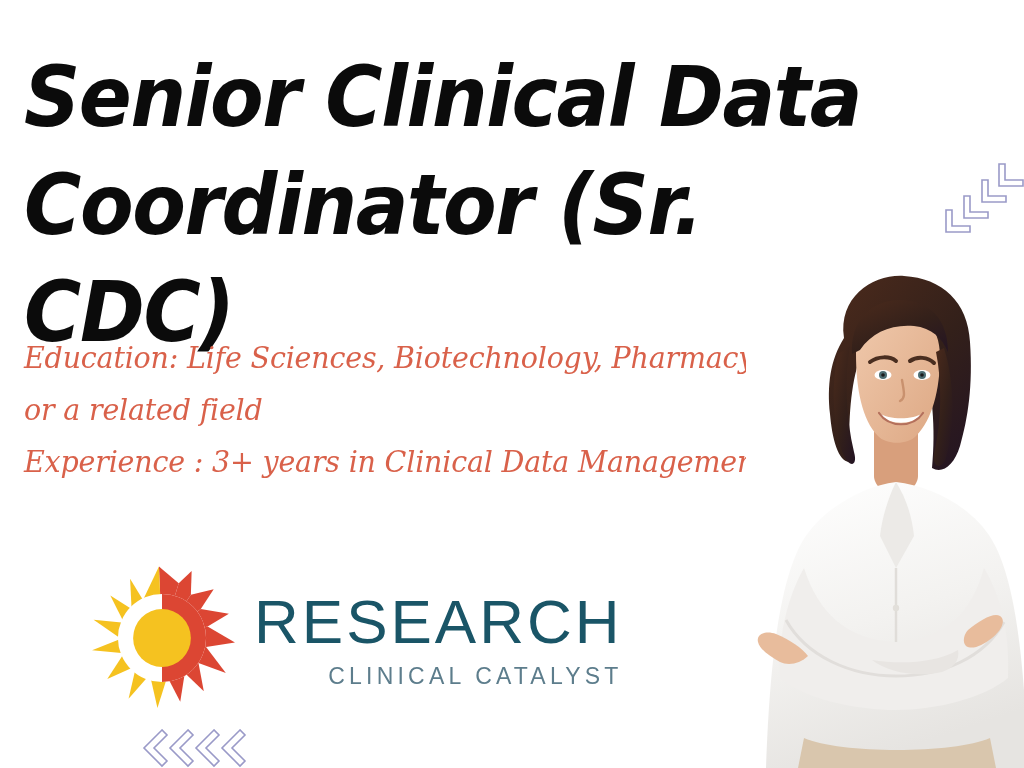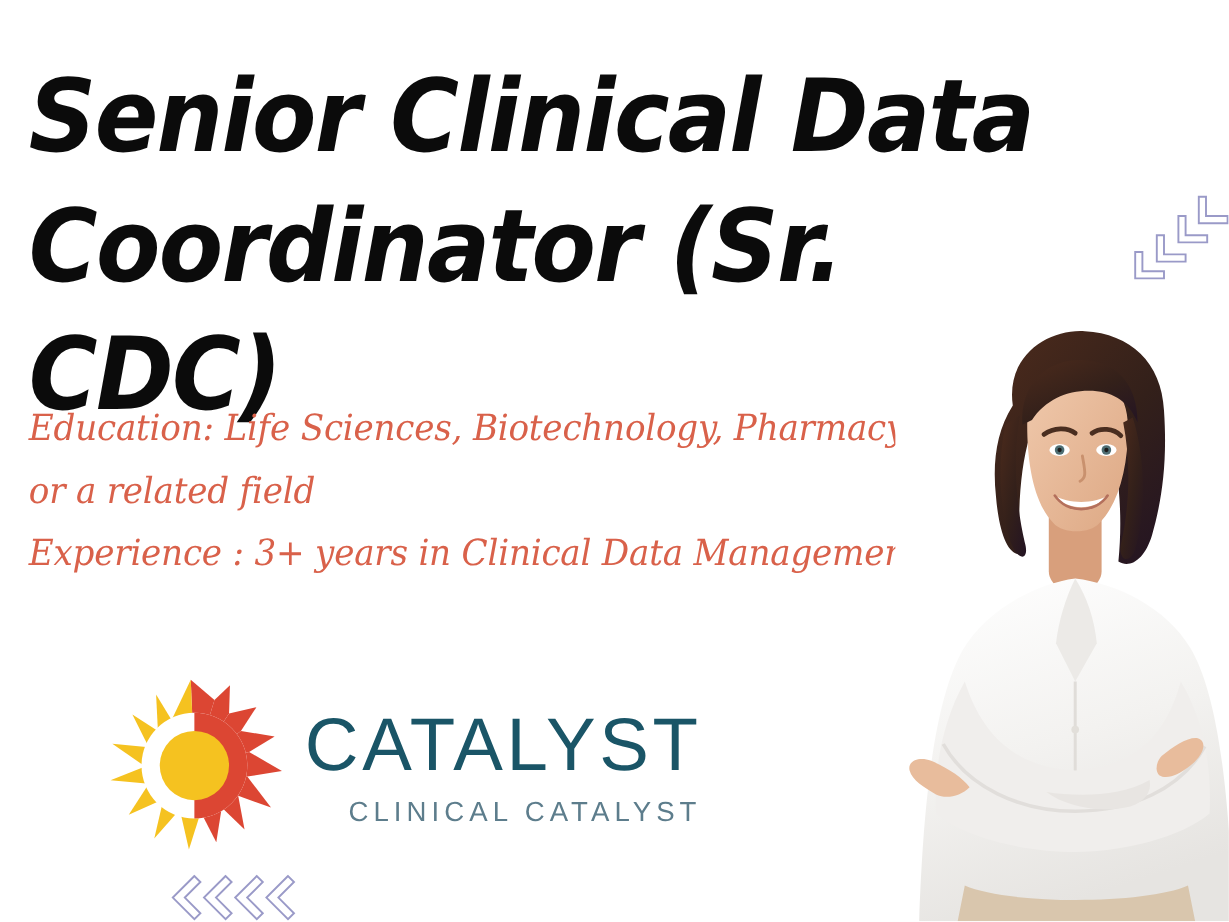--- a/index.html
+++ b/index.html
@@ -174,21 +174,21 @@
       </g>
 
       <path d="M100,100 m0,-58 a58,58 0 1,0 0,116 a58,58 0 1,0 0,-116 Z" fill="#ffffff"></path>
 
       <path d="M100,42 A58,58 0 0,1 100,158 L100,100 Z" fill="#dc4633"></path>
 
       <circle cx="100" cy="100" r="38" fill="#f5c220"></circle>
     </svg>
 
     <div class="logo-words">
-      <div class="logo-main">CATALYST</div>
+      <div class="logo-main">RESEARCH</div>
       <div class="logo-sub">CLINICAL CATALYST</div>
     </div>
   </div>
 
   <div class="deco-chevrons">
     <svg width="120" height="44" viewBox="0 0 120 44">
       <g fill="none" stroke="#9a9ac8" stroke-width="1.6" stroke-linejoin="miter">
         <path d="M22,4 L4,22 L22,40 L27,35 L14,22 L27,9 Z"></path>
         <path d="M48,4 L30,22 L48,40 L53,35 L40,22 L53,9 Z"></path>
         <path d="M74,4 L56,22 L74,40 L79,35 L66,22 L79,9 Z"></path>

